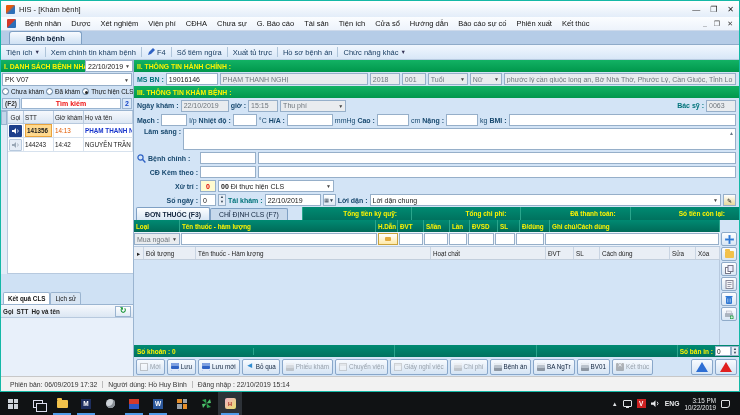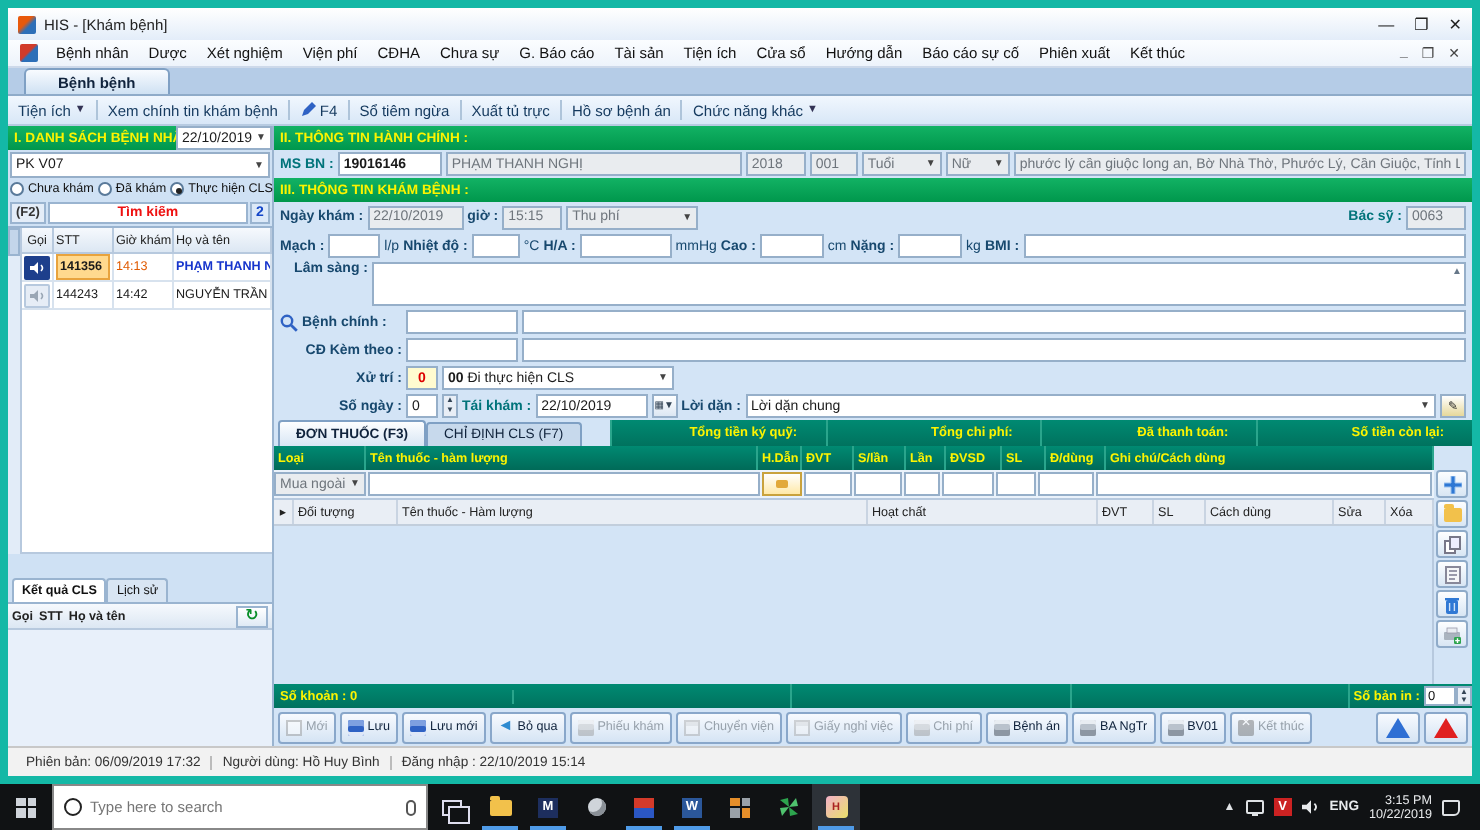--- a/index.html
+++ b/index.html
@@ -1,21 +1,21 @@
 <!DOCTYPE html>
 <html><head>
 <meta charset="utf-8">
 <style>
 *{box-sizing:border-box;margin:0;padding:0}
 body{margin:0;background:#000}
 .screen{position:relative;width:740px;height:415px;overflow:hidden;background:#000;
   font-family:"Liberation Sans","DejaVu Sans",sans-serif;font-size:7.5px;color:#1a1a1a}
 
 .app{position:absolute;left:0;top:0;width:740px;height:392px;display:flex;flex-direction:column;
-  background:#b91c1c;border:4px solid #14b8a6}
+  background:#b91c1c;border:1px solid #14b8a6}
 .titlebar{height:16px;background:linear-gradient(#ffffff,#e3edf9);display:flex;align-items:center;padding:0 5px;flex:0 0 auto}
 .title-ic{width:9px;height:9px;margin-right:4px;border-radius:1px;background:linear-gradient(135deg,#e8590c 40%,#2d6fb8 60%)}
 .title-txt{font-size:7.5px;color:#222}
 .win-btns{margin-left:auto;display:flex;gap:10px;color:#222;font-size:8px;align-items:center}
 .win-btns span{cursor:default}
 .menubar{height:14px;display:flex;align-items:center;background:linear-gradient(#fbfdff,#edf3fb);border-bottom:1px solid #cdd9ea;padding:0 2px;flex:0 0 auto}
 .menu-ic{width:9px;height:9px;margin:0 4px;border-radius:1px;background:linear-gradient(135deg,#d23b2a 45%,#2d6fb8 55%)}
 .mi{padding:0 5px;color:#111;white-space:nowrap}
 .mdi{margin-left:auto;display:flex;gap:7px;padding-right:4px;color:#444;font-size:7px;font-weight:bold}
 .tabstrip{height:14px;background:#b5cce7;display:flex;align-items:flex-end;padding-left:8px;flex:0 0 auto;border-bottom:1px solid #8fabc9}
@@ -337,21 +337,21 @@
         </div>
         <div class="lp-bot"></div>
       </div>
 
       <div class="rp">
 
         <div class="sec-h hdr11">II. THÔNG TIN HÀNH CHÍNH :</div>
 
         <div class="frow admin-row">
           <span class="lbl" style="color:#00737a">MS BN :</span>
-          <input class="inp" style="width: 52px; font-weight: bold;" value="19016146">
+          <input class="inp" style="width: 52px; font-weight: normal;" value="19016146">
           <input class="inp dis" style="width: 148px;" value="PHẠM THANH NGHỊ">
           <input class="inp dis" style="width: 30px;" value="2018">
           <input class="inp dis" style="width: 24px;" value="001">
           <div class="combo dis" style="width:40px">
               <span>Tuổi</span>
               <span class="arr">▼</span>
             </div>
           <div class="combo dis" style="width:32px">
               <span>Nữ</span>
               <span class="arr">▼</span>
@@ -618,25 +618,20 @@
 
   <div class="taskbar">
     <span class="startbtn">
         <span class="winlogo">
           <i></i>
           <i></i>
           <i></i>
           <i></i>
         </span>
       </span>
-    <div class="tsearch">
-      <span class="oring"></span>
-      <input placeholder="Type here to search" style="">
-      <span class="mic"></span>
-    </div>
     <div class="tapps">
       <span class="tapp">
           <span class="tv"></span>
         </span>
       <span class="tapp open">
           <span class="folder"></span>
         </span>
       <span class="tapp open">
           <span class="tile m">M</span>
         </span>

